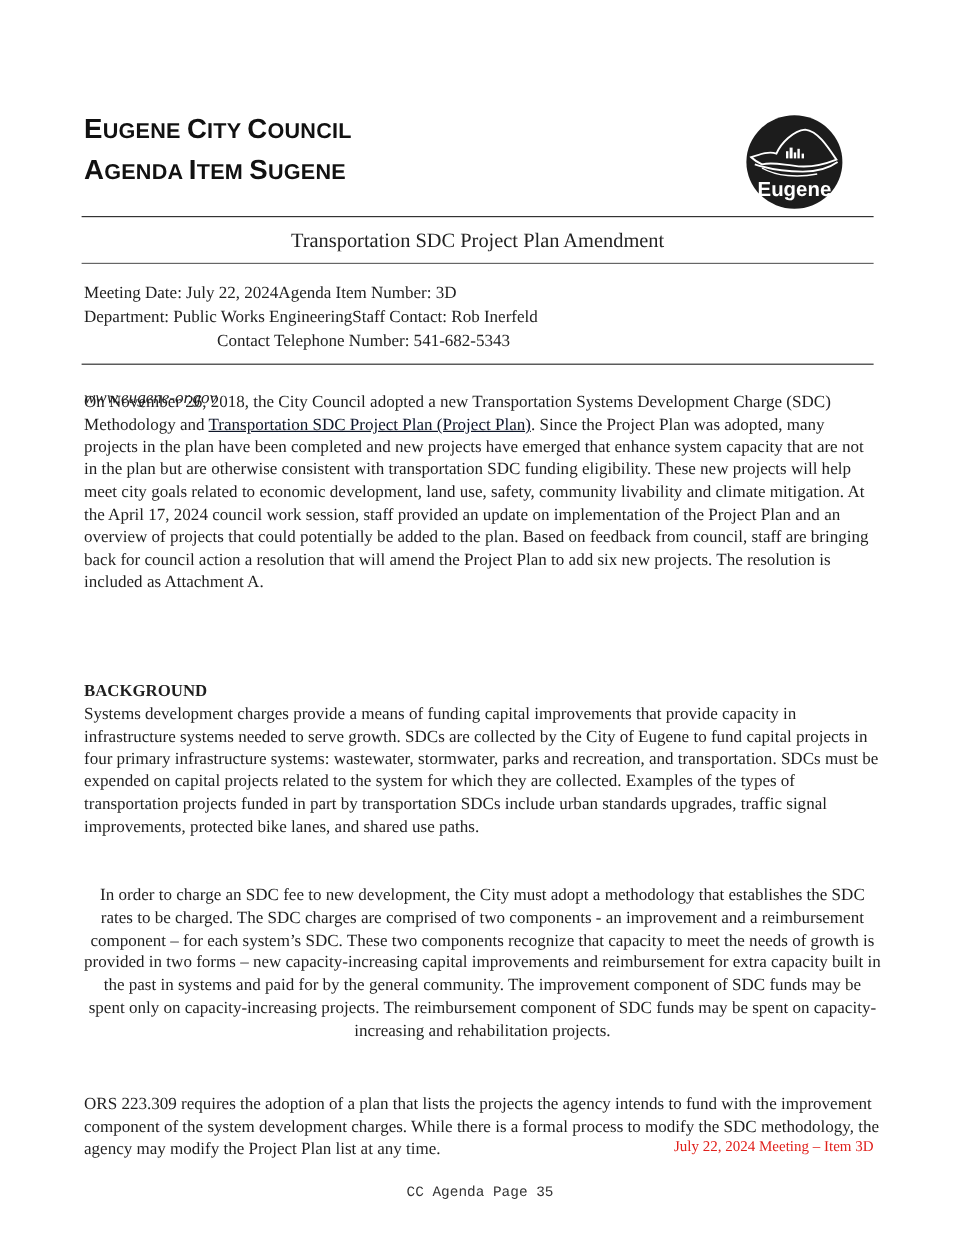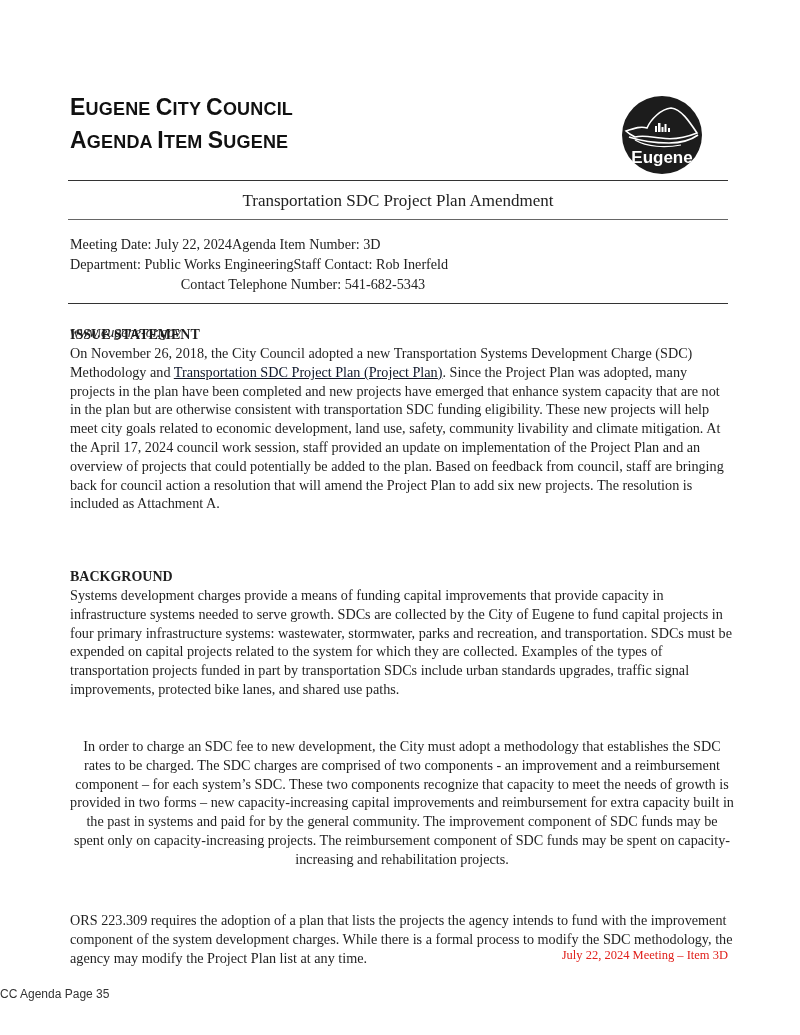--- a/index.html
+++ b/index.html
@@ -29,21 +29,21 @@
     .body-text p { margin: 0; }
     .heading { font-weight: bold; font-size: 14px; line-height: 18px; }
     .link { color: #0f172a; text-decoration: underline; }
 
     .sec-issue { top: 326px; }
     .sec-bg { top: 568px; }
     .para-2 { position: absolute; left: 70px; width: 664px; top: 737px; text-align: center; }
     .para-3 { position: absolute; left: 70px; width: 664px; top: 899px; margin-top: 12px; }
 
     .stamp { position: absolute; right: 72px; top: 948px; font-family: "Liberation Serif", serif; font-size: 12.5px; color: #e0201b; white-space: nowrap; }
-    .footer { position: absolute; left: 0; width: 800px; top: 987px; text-align: left; font-family: Liberation Sans, sans-serif; font-size: 12px; color: #333; }
+    .footer { position: absolute; left: 0; width: 800px; top: 987px; text-align: center; font-family: Liberation Mono, monospace; font-size: 12px; color: #333; }
   </style>
 </head>
 <body>
 
 <div class="page">
 
   <div class="title-block">
     <div class="title-line">
       <span class="big">E</span><span class="sc">UGENE </span><span class="big">C</span><span class="sc">ITY </span><span class="big">C</span><span class="sc">OUNCIL</span>
     </div>
@@ -81,21 +81,20 @@
       <span>Staff Contact: Rob Inerfeld</span>
     </div>
     <div class="meta-row">
       <span class="left-i">www.eugene-or.gov</span>
       <span>Contact Telephone Number: 541-682-5343</span>
     </div>
   </div>
   <div class="rule rule-3"></div>
 
   <div class="body-text sec-issue">
-    <div class="heading">ISSUE STATEMENT</div>
     <p><span>On November 26, 2018, the City Council adopted a new Transportation Systems Development Charge (SDC) Methodology and </span><a class="link">Transportation SDC Project Plan (Project Plan)</a><span>. Since the Project Plan was adopted, many projects in the plan have been completed and new projects have emerged that enhance system capacity that are not in the plan but are otherwise consistent with transportation SDC funding eligibility. These new projects will help meet city goals related to economic development, land use, safety, community livability and climate mitigation. At the April 17, 2024 council work session, staff provided an update on implementation of the Project Plan and an overview of projects that could potentially be added to the plan. Based on feedback from council, staff are bringing back for council action a resolution that will amend the Project Plan to add six new projects. The resolution is included as Attachment A.</span></p>
   </div>
 
   <div class="body-text sec-bg">
     <div class="heading">BACKGROUND</div>
     <p>Systems development charges provide a means of funding capital improvements that provide capacity in infrastructure systems needed to serve growth. SDCs are collected by the City of Eugene to fund capital projects in four primary infrastructure systems: wastewater, stormwater, parks and recreation, and transportation. SDCs must be expended on capital projects related to the system for which they are collected. Examples of the types of transportation projects funded in part by transportation SDCs include urban standards upgrades, traffic signal improvements, protected bike lanes, and shared use paths.</p>
   </div>
 
   <div class="body-text para-2">
     <p>In order to charge an SDC fee to new development, the City must adopt a methodology that establishes the SDC rates to be charged. The SDC charges are comprised of two components - an improvement and a reimbursement component – for each system’s SDC. These two components recognize that capacity to meet the needs of growth is provided in two forms – new capacity-increasing capital improvements and reimbursement for extra capacity built in the past in systems and paid for by the general community. The improvement component of SDC funds may be spent only on capacity-increasing projects. The reimbursement component of SDC funds may be spent on capacity-increasing and rehabilitation projects.</p>

